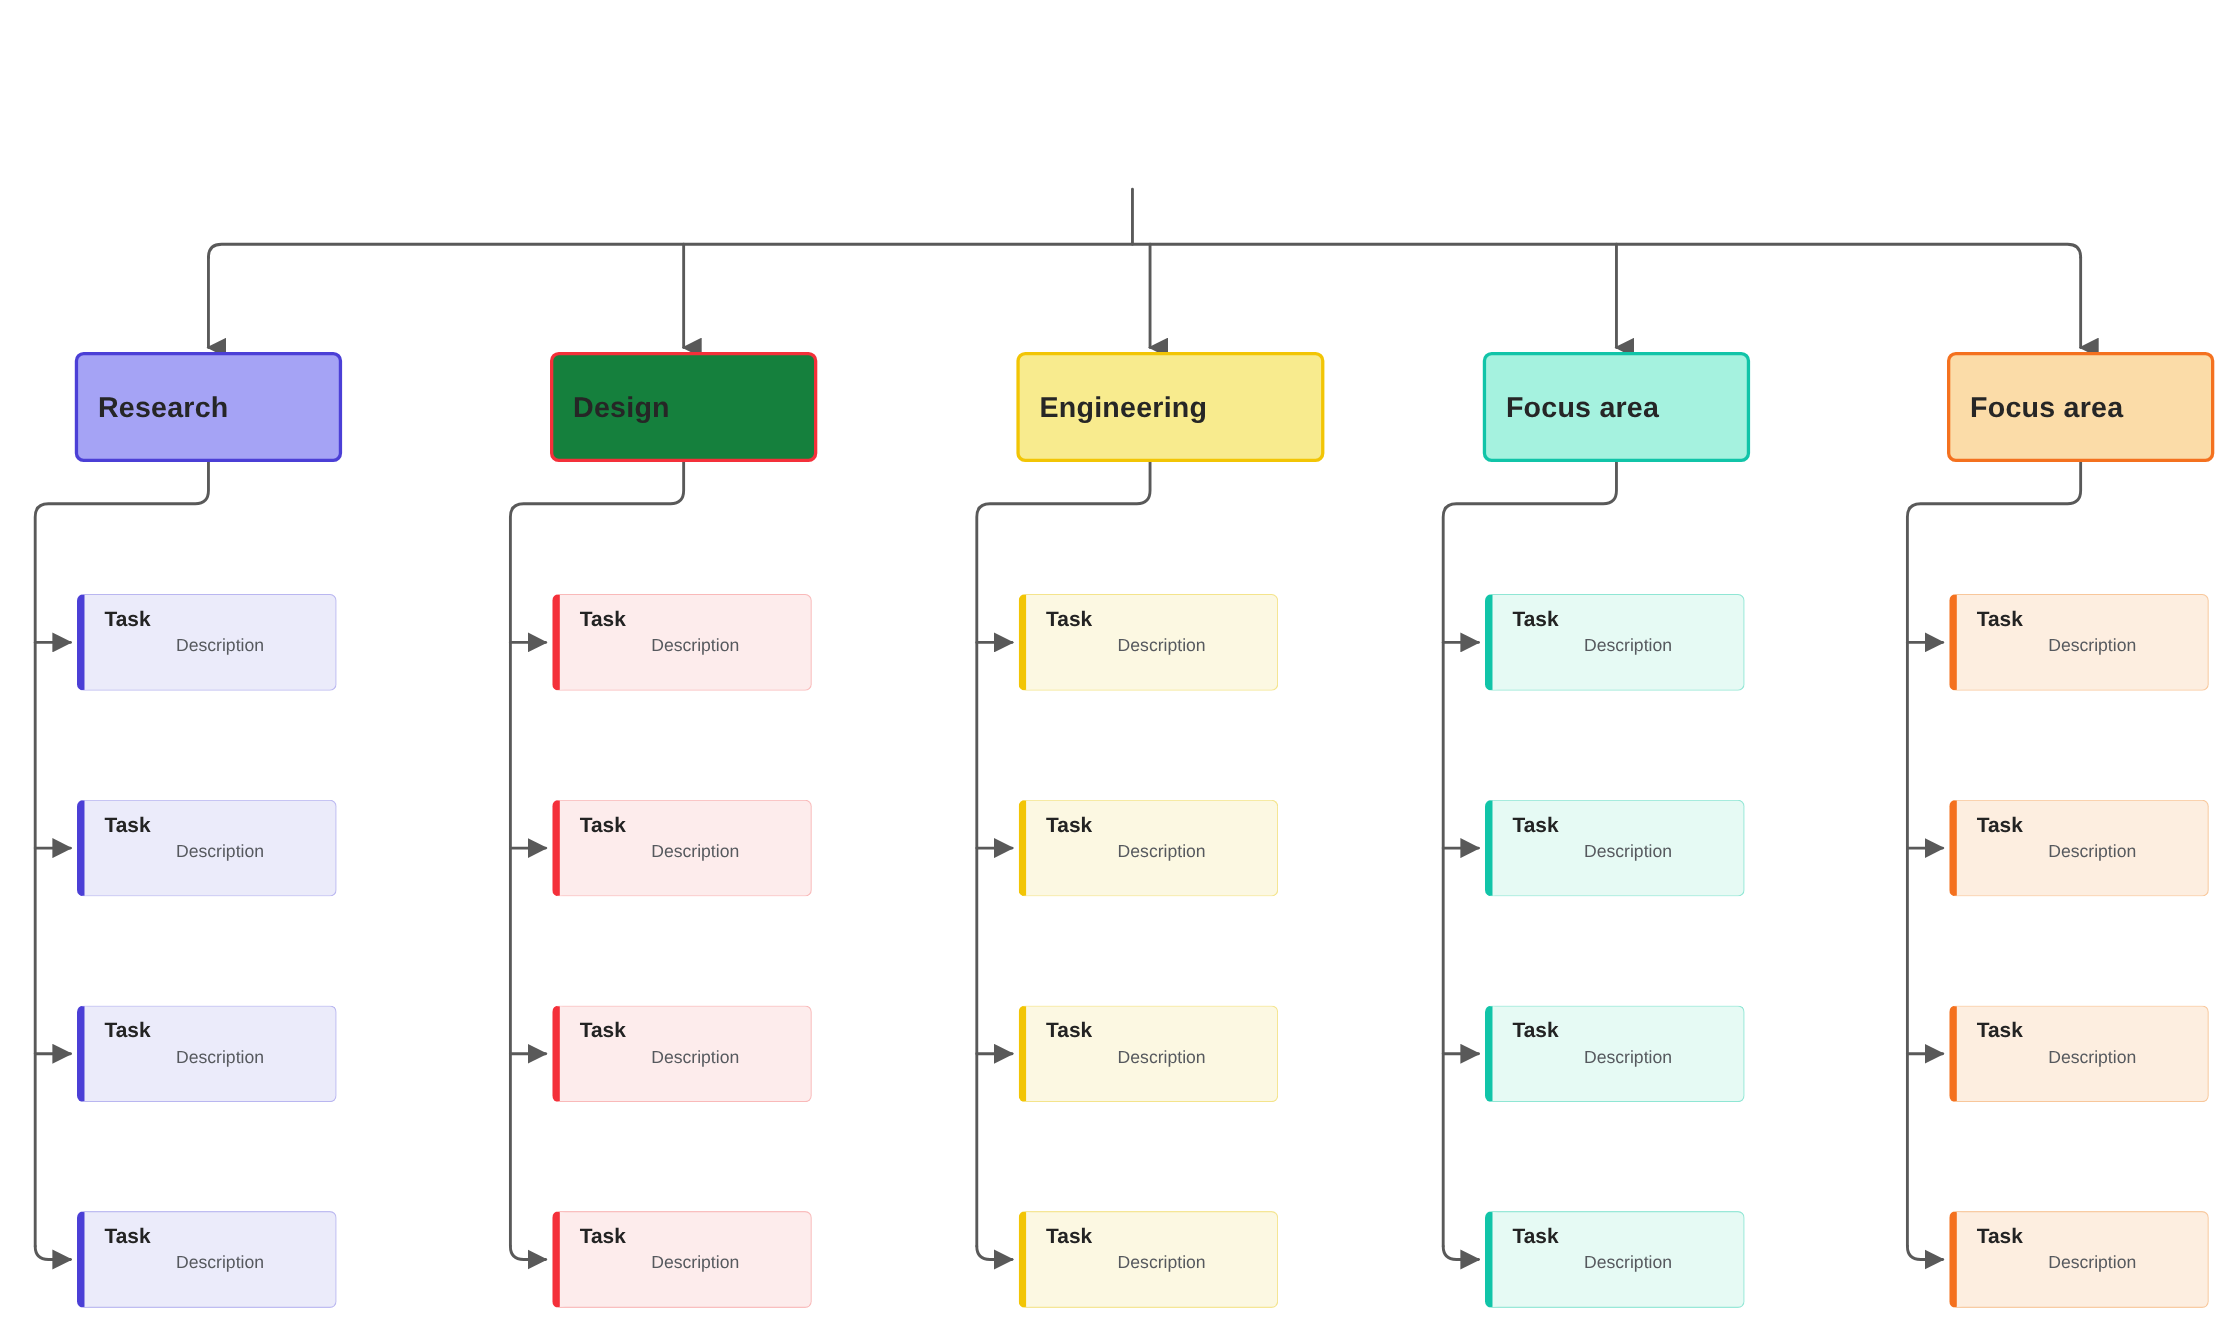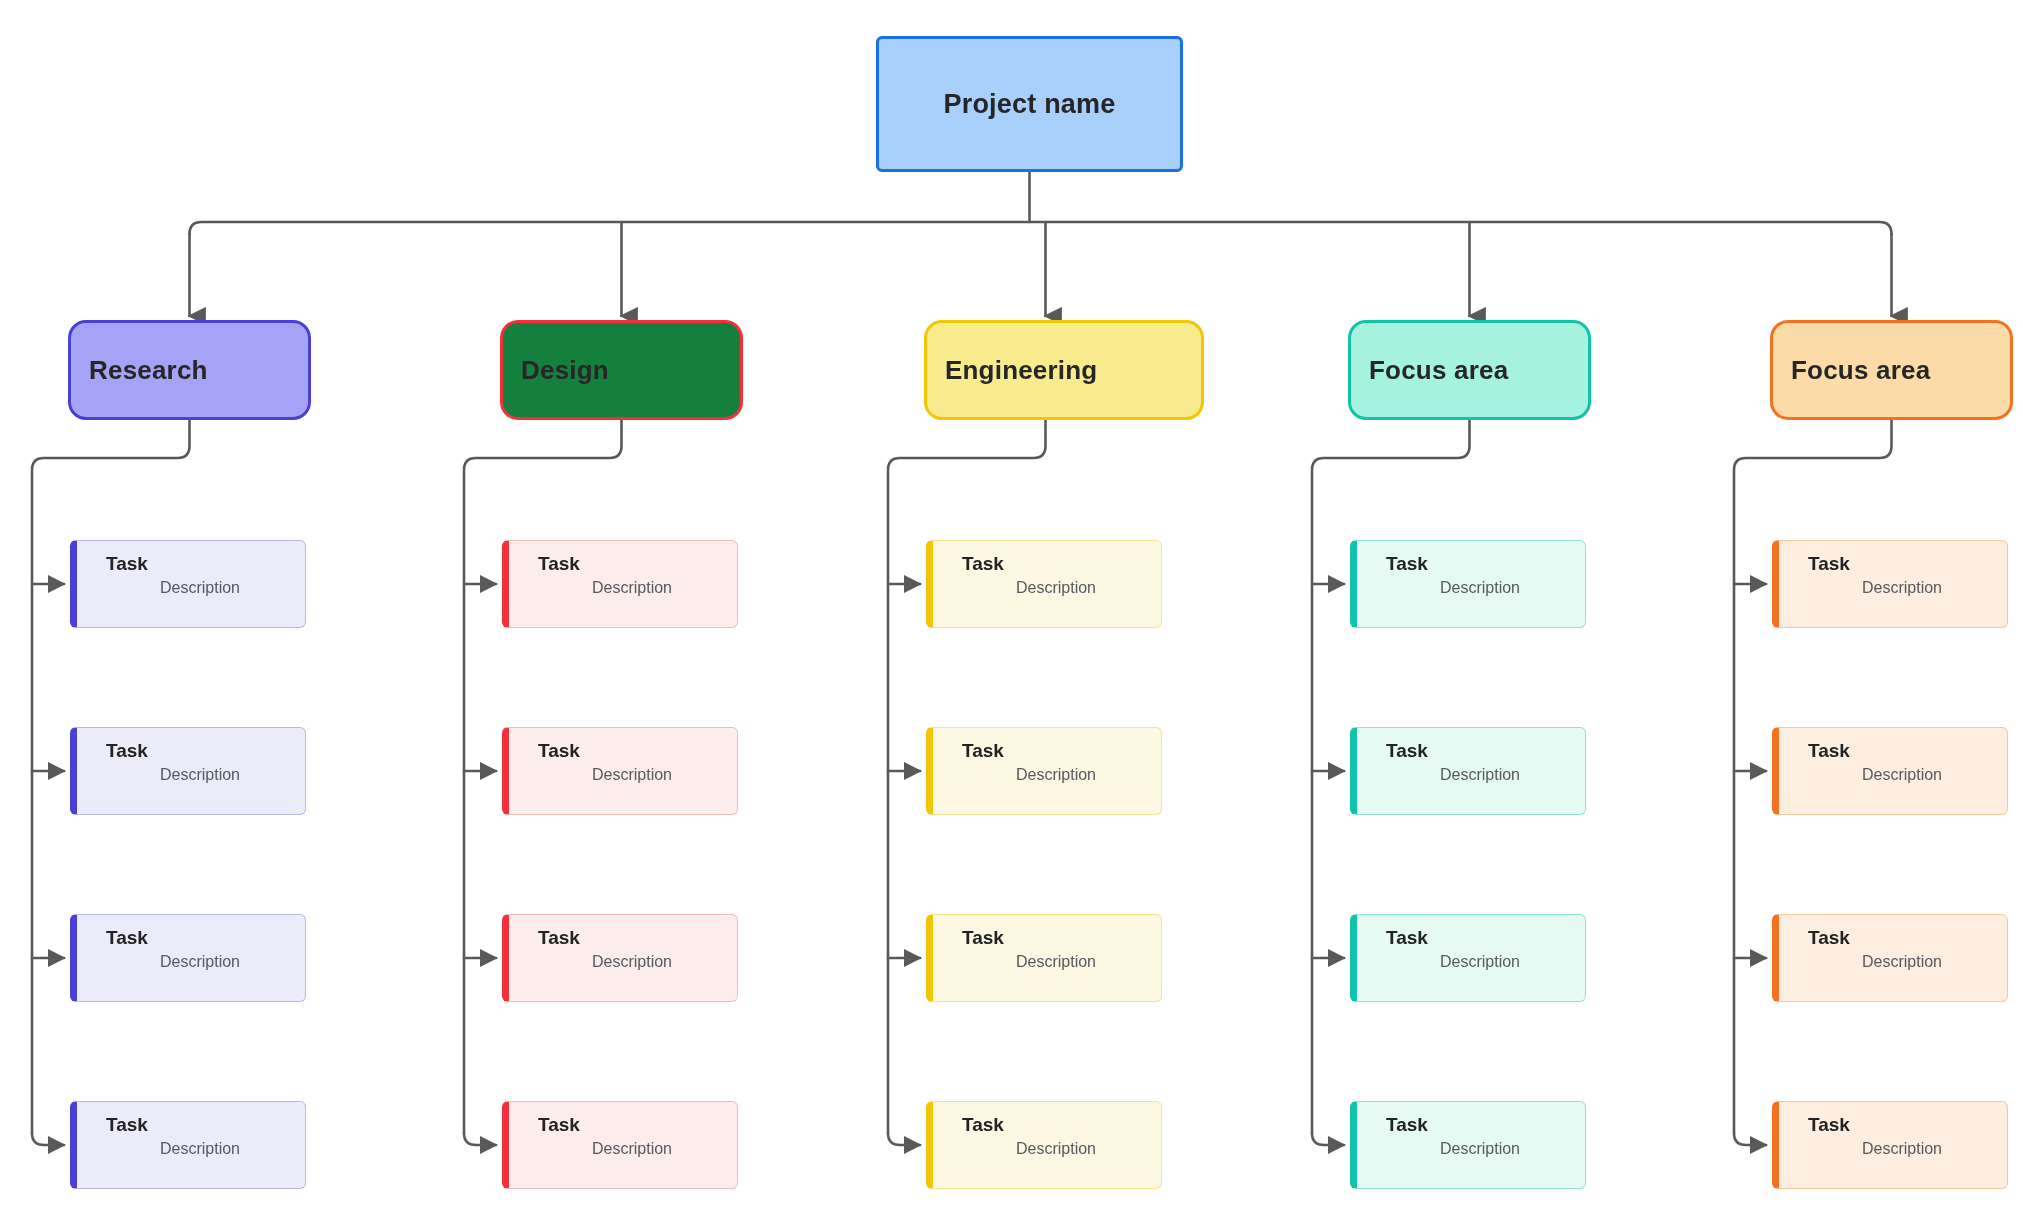--- a/index.html
+++ b/index.html
@@ -25,37 +25,37 @@
   .root-node .root-label {
     font-size:27px; font-weight:bold; color:#262626;
     letter-spacing:.2px;
   }
 
   
   .cat-node {
     position:absolute;
     display:flex; align-items:center;
     padding-left:18px;
-    border-radius:18px;
+    border-radius:8px;
   }
   .cat-node .cat-label {
     font-size:26px; font-weight:bold; color:#262626;
     letter-spacing:.2px;
   }
 
   
   .task-card {
     position:absolute;
     border-radius:6px;
     padding:12px 0 0 18px;
     overflow:hidden;
   }
   .task-card .task-title {
     font-size:19px; font-weight:bold; color:#232323;
-    line-height:1.18; display:block;margin-left:11px;
+    line-height:1.18; display:block;
   }
   .task-card .task-desc {
     font-size:16px; font-weight:normal; color:#56595e;
     line-height:1.35; display:block; margin-top:2px;text-align:center;
   }
 </style>
 </head>
 <body>
 
 <div id="canvas">
@@ -140,23 +140,20 @@
         L 1734 1133"></path>
         <path d="M 1734 584 L 1766 584" marker-end="url(#arrowHead)"></path>
         <path d="M 1734 771 L 1766 771" marker-end="url(#arrowHead)"></path>
         <path d="M 1734 958 L 1766 958" marker-end="url(#arrowHead)"></path>
         <path d="M 1734 1133
             Q 1734 1145 1746 1145
             L 1766 1145" marker-end="url(#arrowHead)"></path>
       </g>
   </svg>
 
-  <div class="root-node" id="root-node" style="left: 876px; top: 36px; width: 307px; height: 136px; background: rgb(169, 207, 251); border-color: rgb(25, 113, 232);">
-    <span class="root-label">Project name</span>
-  </div>
 
   <div id="nodes-layer">
       <div class="cat-node" style="left: 68px; top: 320px; width: 243px; height: 100px; background: rgb(165, 163, 245); border: 3px solid rgb(75, 63, 214);">
         <span class="cat-label">Research</span>
       </div>
       <div class="task-card" style="left: 70px; top: 540px; width: 236px; height: 88px; background: rgb(235, 235, 250); border-width: 1.5px 1.5px 1.5px 7px; border-style: solid; border-color: rgb(185, 182, 240) rgb(185, 182, 240) rgb(185, 182, 240) rgb(75, 63, 214); border-image: initial;">
         <span class="task-title">Task</span>
         <span class="task-desc">Description</span>
       </div>
       <div class="task-card" style="left: 70px; top: 727px; width: 236px; height: 88px; background: rgb(235, 235, 250); border-width: 1.5px 1.5px 1.5px 7px; border-style: solid; border-color: rgb(185, 182, 240) rgb(185, 182, 240) rgb(185, 182, 240) rgb(75, 63, 214); border-image: initial;">

